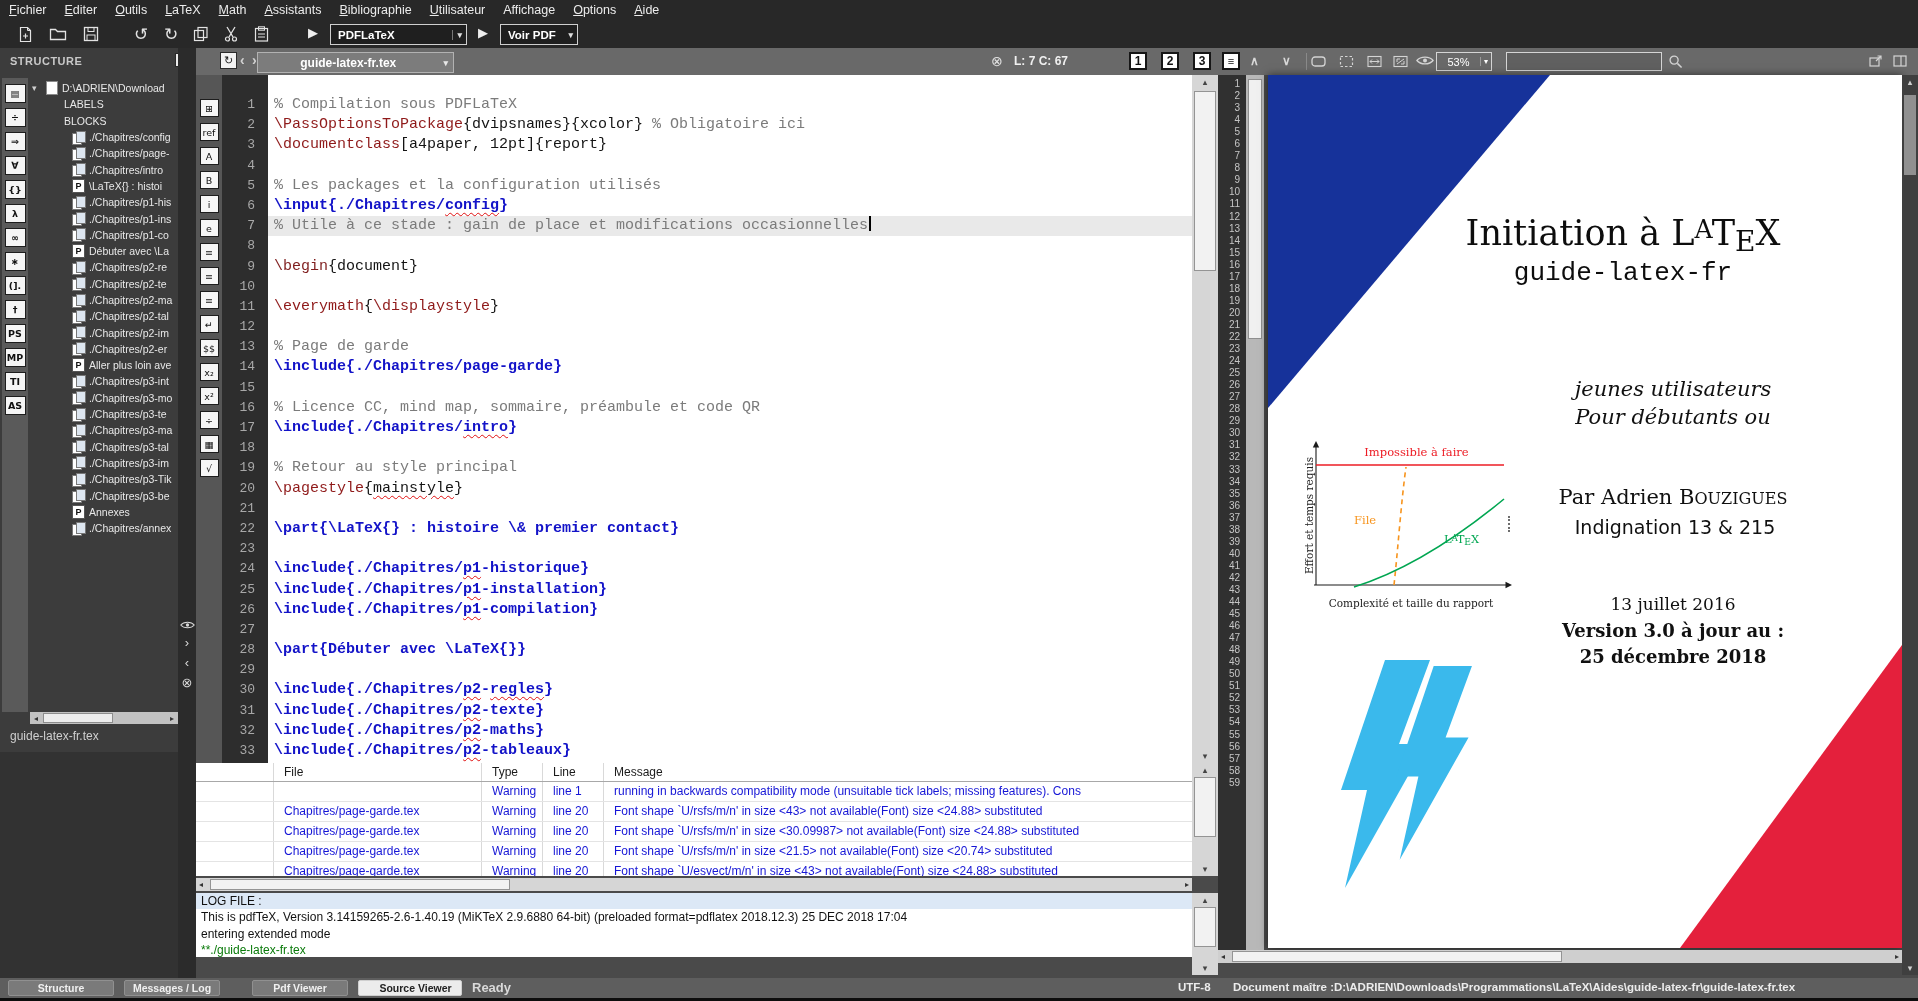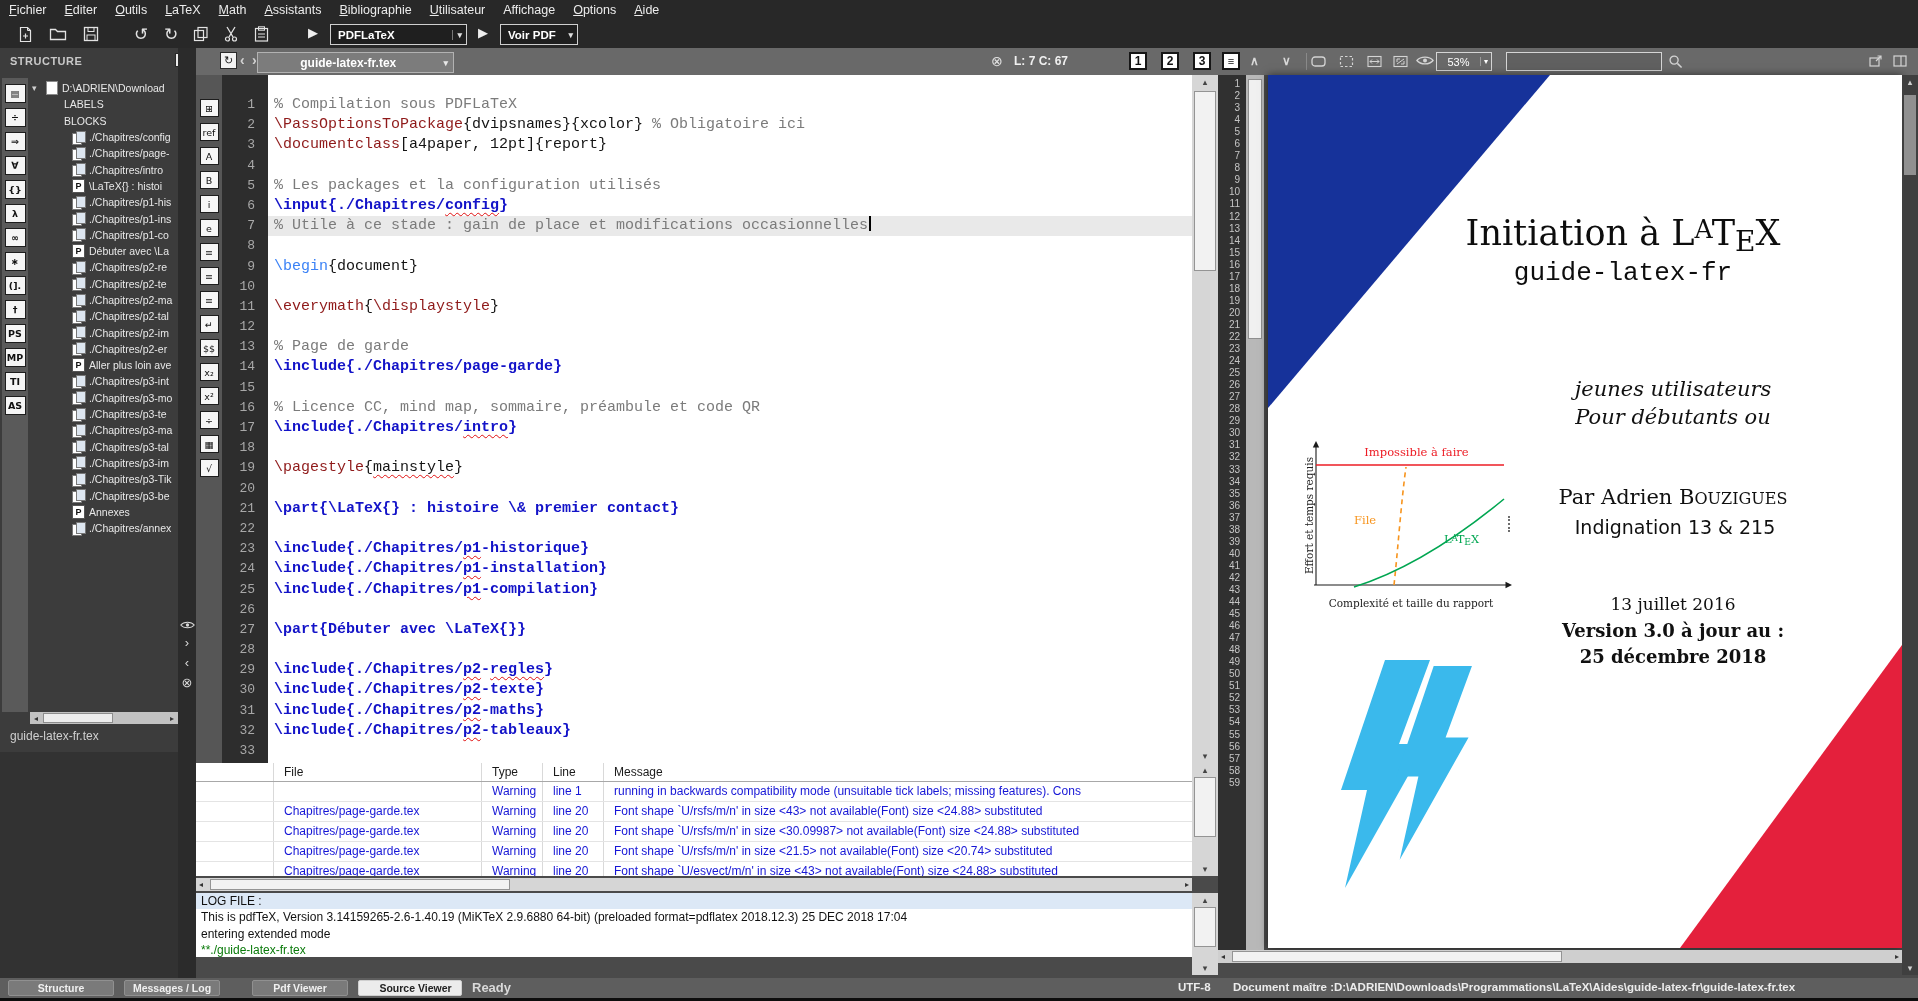--- a/index.html
+++ b/index.html
@@ -84,21 +84,21 @@
           padding:20px 13px 0 0;box-sizing:border-box;overflow:hidden;}
   .gutter div{height:20.2px;line-height:20.2px;}
   .code{left:268px;top:75px;width:924px;height:688px;background:#ffffff;overflow:hidden;
         font-family:"Liberation Mono",monospace;font-size:15px;padding-top:20px;box-sizing:border-box;}
   .cl{height:20.2px;line-height:20.2px;white-space:pre;padding-left:6px;}
   .cl.cur{background:#e9e9e9;}
   .tk-c{color:#7b7b7b;}
   .tk-k{color:#8f1a1a;}
   .tk-t{color:#141414;}
   .tk-b{color:#1313c8;font-weight:bold;}
-  .tk-n{color:#3b82f6;}
+  .tk-n{color:#7f1d1d;}
   .tk-m{text-decoration:underline wavy #e01010 1px;text-underline-offset:3px;}
   .caret{display:inline-block;width:2px;height:15px;background:#000;vertical-align:-2px;margin-left:1px;}
 
   
   .vscroll{background:#d6d6d6;}
   .vscroll .arr{position:absolute;left:0;width:100%;text-align:center;font-size:9px;color:#444;}
   .vscroll .thumb{position:absolute;left:2px;right:2px;background:#f2f2f2;border:1px solid #949494;box-sizing:border-box;}
   .hscroll{background:#d6d6d6;}
   .hscroll .thumb{position:absolute;top:1px;bottom:1px;background:#f2f2f2;border:1px solid #949494;box-sizing:border-box;}
   .hscroll .arr{position:absolute;top:0;font-size:8px;color:#333;line-height:13px;}
@@ -531,20 +531,21 @@
       <div class="cl"><span class="tk-n">\begin</span><span class="tk-t">{document}</span></div>
       <div class="cl"></div>
       <div class="cl"><span class="tk-k">\everymath</span><span class="tk-t">{</span><span class="tk-k">\displaystyle</span><span class="tk-t">}</span></div>
       <div class="cl"></div>
       <div class="cl"><span class="tk-c">% Page de garde</span></div>
       <div class="cl"><span class="tk-b">\include{./Chapitres/page-garde}</span></div>
       <div class="cl"></div>
       <div class="cl"><span class="tk-c">% Licence CC, mind map, sommaire, préambule et code QR</span></div>
       <div class="cl"><span class="tk-b">\include{./Chapitres/</span><span class="tk-b tk-m">intro</span><span class="tk-b">}</span></div>
       <div class="cl"></div>
+      <div class="cl"><span class="tk-c">% Retour au style principal</span></div>
       <div class="cl"><span class="tk-k">\pagestyle</span><span class="tk-t">{</span><span class="tk-t tk-m">mainstyle</span><span class="tk-t">}</span></div>
       <div class="cl"></div>
       <div class="cl"><span class="tk-b">\part{\LaTeX{} : histoire \&amp; premier contact}</span></div>
       <div class="cl"></div>
       <div class="cl"><span class="tk-b">\include{./Chapitres/</span><span class="tk-b tk-m">p1</span><span class="tk-b">-historique}</span></div>
       <div class="cl"><span class="tk-b">\include{./Chapitres/</span><span class="tk-b tk-m">p1</span><span class="tk-b">-installation}</span></div>
       <div class="cl"><span class="tk-b">\include{./Chapitres/</span><span class="tk-b tk-m">p1</span><span class="tk-b">-compilation}</span></div>
       <div class="cl"></div>
       <div class="cl"><span class="tk-b">\part{Débuter avec \LaTeX{}}</span></div>
       <div class="cl"></div>

